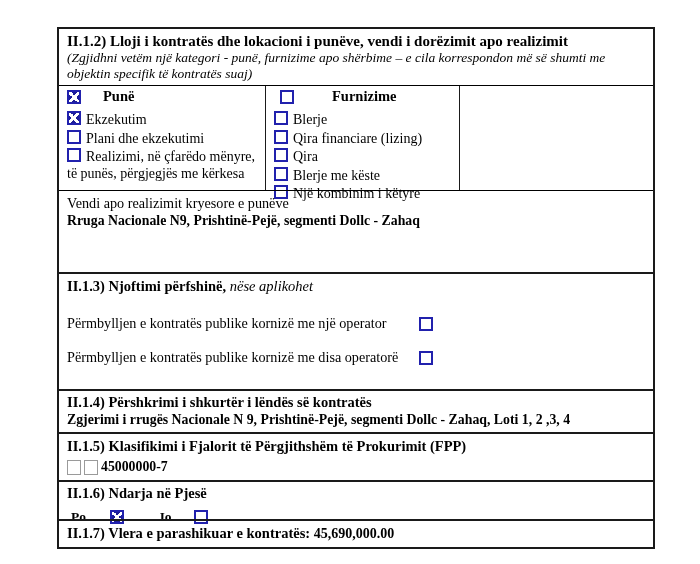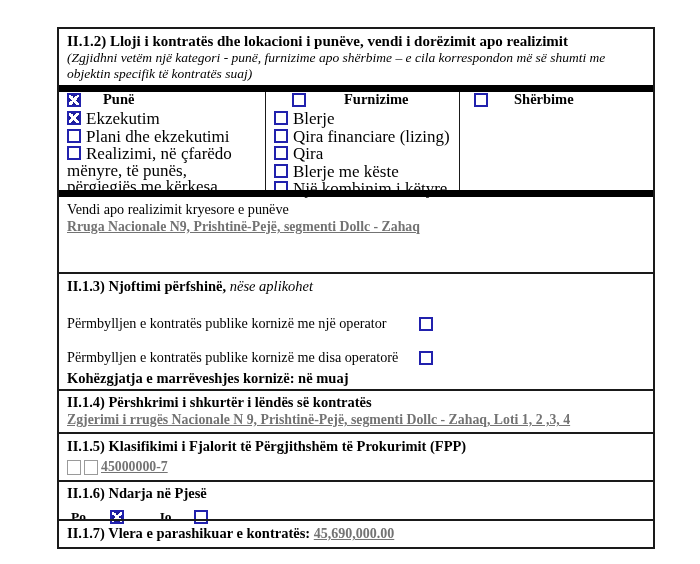--- a/index.html
+++ b/index.html
@@ -26,41 +26,41 @@
     top: 27px;
     width: 598px;
     border: 2px solid #1a1a1a;
     box-sizing: border-box;
     background: #ffffff;
   }
   .row {
     box-sizing: border-box;
     position: relative;
   }
-  .row.divider-thin  { border-top: 7px solid #000000; }
+  .row.divider-thin  { border-top: 1px solid #000000; }
   .row.divider-thick { border-top: 2px solid #1a1a1a; }
 
   
   .r-title { height: 56px; padding: 3px 8px 0 8px; }
   .sec-title { font-weight: bold; font-size: 15px; line-height: 18px; }
   .sec-sub   { font-style: italic; font-size: 13.5px; line-height: 16px; }
 
   
   .cols { display: flex; }
   .col  { box-sizing: border-box; padding: 3px 6px 3px 8px; }
   .col-1 { width: 206px; }
   .col-2 { width: 195px; border-left: 1px solid #1a1a1a; border-right: 1px solid #1a1a1a; }
   .col-3 { flex: 1; }
   .r-cats { height: 22px; }
   .r-opts { height: 83px; }
 
   .cat-item { display: flex; align-items: center; gap: 22px; font-weight: bold; font-size: 14.5px; }
   .cat-item .cb { margin-top: 1px; }
 
-  .opt-list { font-size: 17px; line-height: 16.5px; }
+  .opt-list { font-size: 14px; line-height: 16.5px; }
   .opt-item { display: block; }
   .opt-item .cb { margin-right: 5px; position: relative; top: 1px; }
 
   
   .cb {
     display: inline-block;
     width: 10px;
     height: 10px;
     border: 2px solid #2121ad;
     background: #ffffff;
@@ -104,46 +104,42 @@
 
   
   .r-116 { height: 39px; padding: 2px 8px 0 8px; }
   .pojo { display: flex; align-items: center; margin-top: 7px; padding-left: 4px; font-size: 13.5px; font-weight: bold; }
   .pojo .lbl-po { margin-right: 24px; }
   .pojo .lbl-jo { margin-left: 34px; margin-right: 22px; }
 
   
   .r-117 { height: 28px; padding: 3px 8px 8px 8px; }
 
-  .blue  { color: #737373; font-weight: bold; text-decoration: underline; }
+  .blue  { color: #000000; font-weight: bold; }
   .inline { display: inline; }
 </style>
 </head>
 <body>
 
 <div class="page">
   <div class="form-table">
 
     <div class="row r-title">
       <div class="sec-title">II.1.2)  Lloji i kontratës dhe lokacioni i punëve,  vendi i dorëzimit apo realizimit</div>
       <div class="sec-sub">(Zgjidhni vetëm një kategori - punë, furnizime  apo shërbime – e cila korrespondon më së shumti me objektin specifik të kontratës suaj)</div>
     </div>
 
     <div class="row r-cats cols divider-thin">
       <div class="col col-1 cat-item">
         <span class="cb checked"></span>
         <span>Punë</span>
       </div>
-      <div class="col col-2 cat-item" style="padding-left:26px; gap:38px;">
+      <div class="col col-2 cat-item" style="padding-left:14px; gap:38px;">
         <span class="cb"></span>
         <span>Furnizime</span>
-      </div>
-      <div class="col col-3 cat-item" style="padding-left:14px; gap:26px;">
-        <span class="cb"></span>
-        <span>Shërbime</span>
       </div>
     </div>
 
     <div class="row r-opts cols">
       <div class="col col-1 opt-list">
         <span class="opt-item"><span class="cb checked"></span><span class="inline">Ekzekutim</span></span>
         <span class="opt-item"><span class="cb"></span><span class="inline">Plani dhe ekzekutimi</span></span>
         <span class="opt-item"><span class="cb"></span><span class="inline">Realizimi, në çfarëdo mënyre, të punës, përgjegjës me kërkesa</span></span>
       </div>
       <div class="col col-2 opt-list">
@@ -166,21 +162,20 @@
         <span class="bold">II.1.3) Njoftimi përfshinë,</span><span class="ital"> nëse aplikohet</span>
       </div>
       <div class="frame-opt">
         <span class="txt">Përmbylljen e kontratës publike kornizë me një operator</span>
         <span class="cb"></span>
       </div>
       <div class="frame-opt">
         <span class="txt">Përmbylljen e kontratës publike kornizë me disa operatorë</span>
         <span class="cb"></span>
       </div>
-      <div class="duration">Kohëzgjatja e marrëveshjes kornizë: në muaj</div>
     </div>
 
     <div class="row r-114 divider-thick">
       <div class="sec-title" style="font-size:14.5px;">II.1.4) Përshkrimi i shkurtër i lëndës së kontratës</div>
       <div class="blue" style="font-size:13.8px; line-height:18px;">Zgjerimi i rrugës Nacionale N 9, Prishtinë-Pejë, segmenti   Dollc - Zahaq, Loti 1, 2 ,3, 4</div>
     </div>
 
     <div class="row r-115 divider-thick">
       <div class="sec-title" style="font-size:14.5px;">II.1.5) Klasifikimi i Fjalorit të Përgjithshëm të Prokurimit (FPP)</div>
       <div class="fpp-line">

